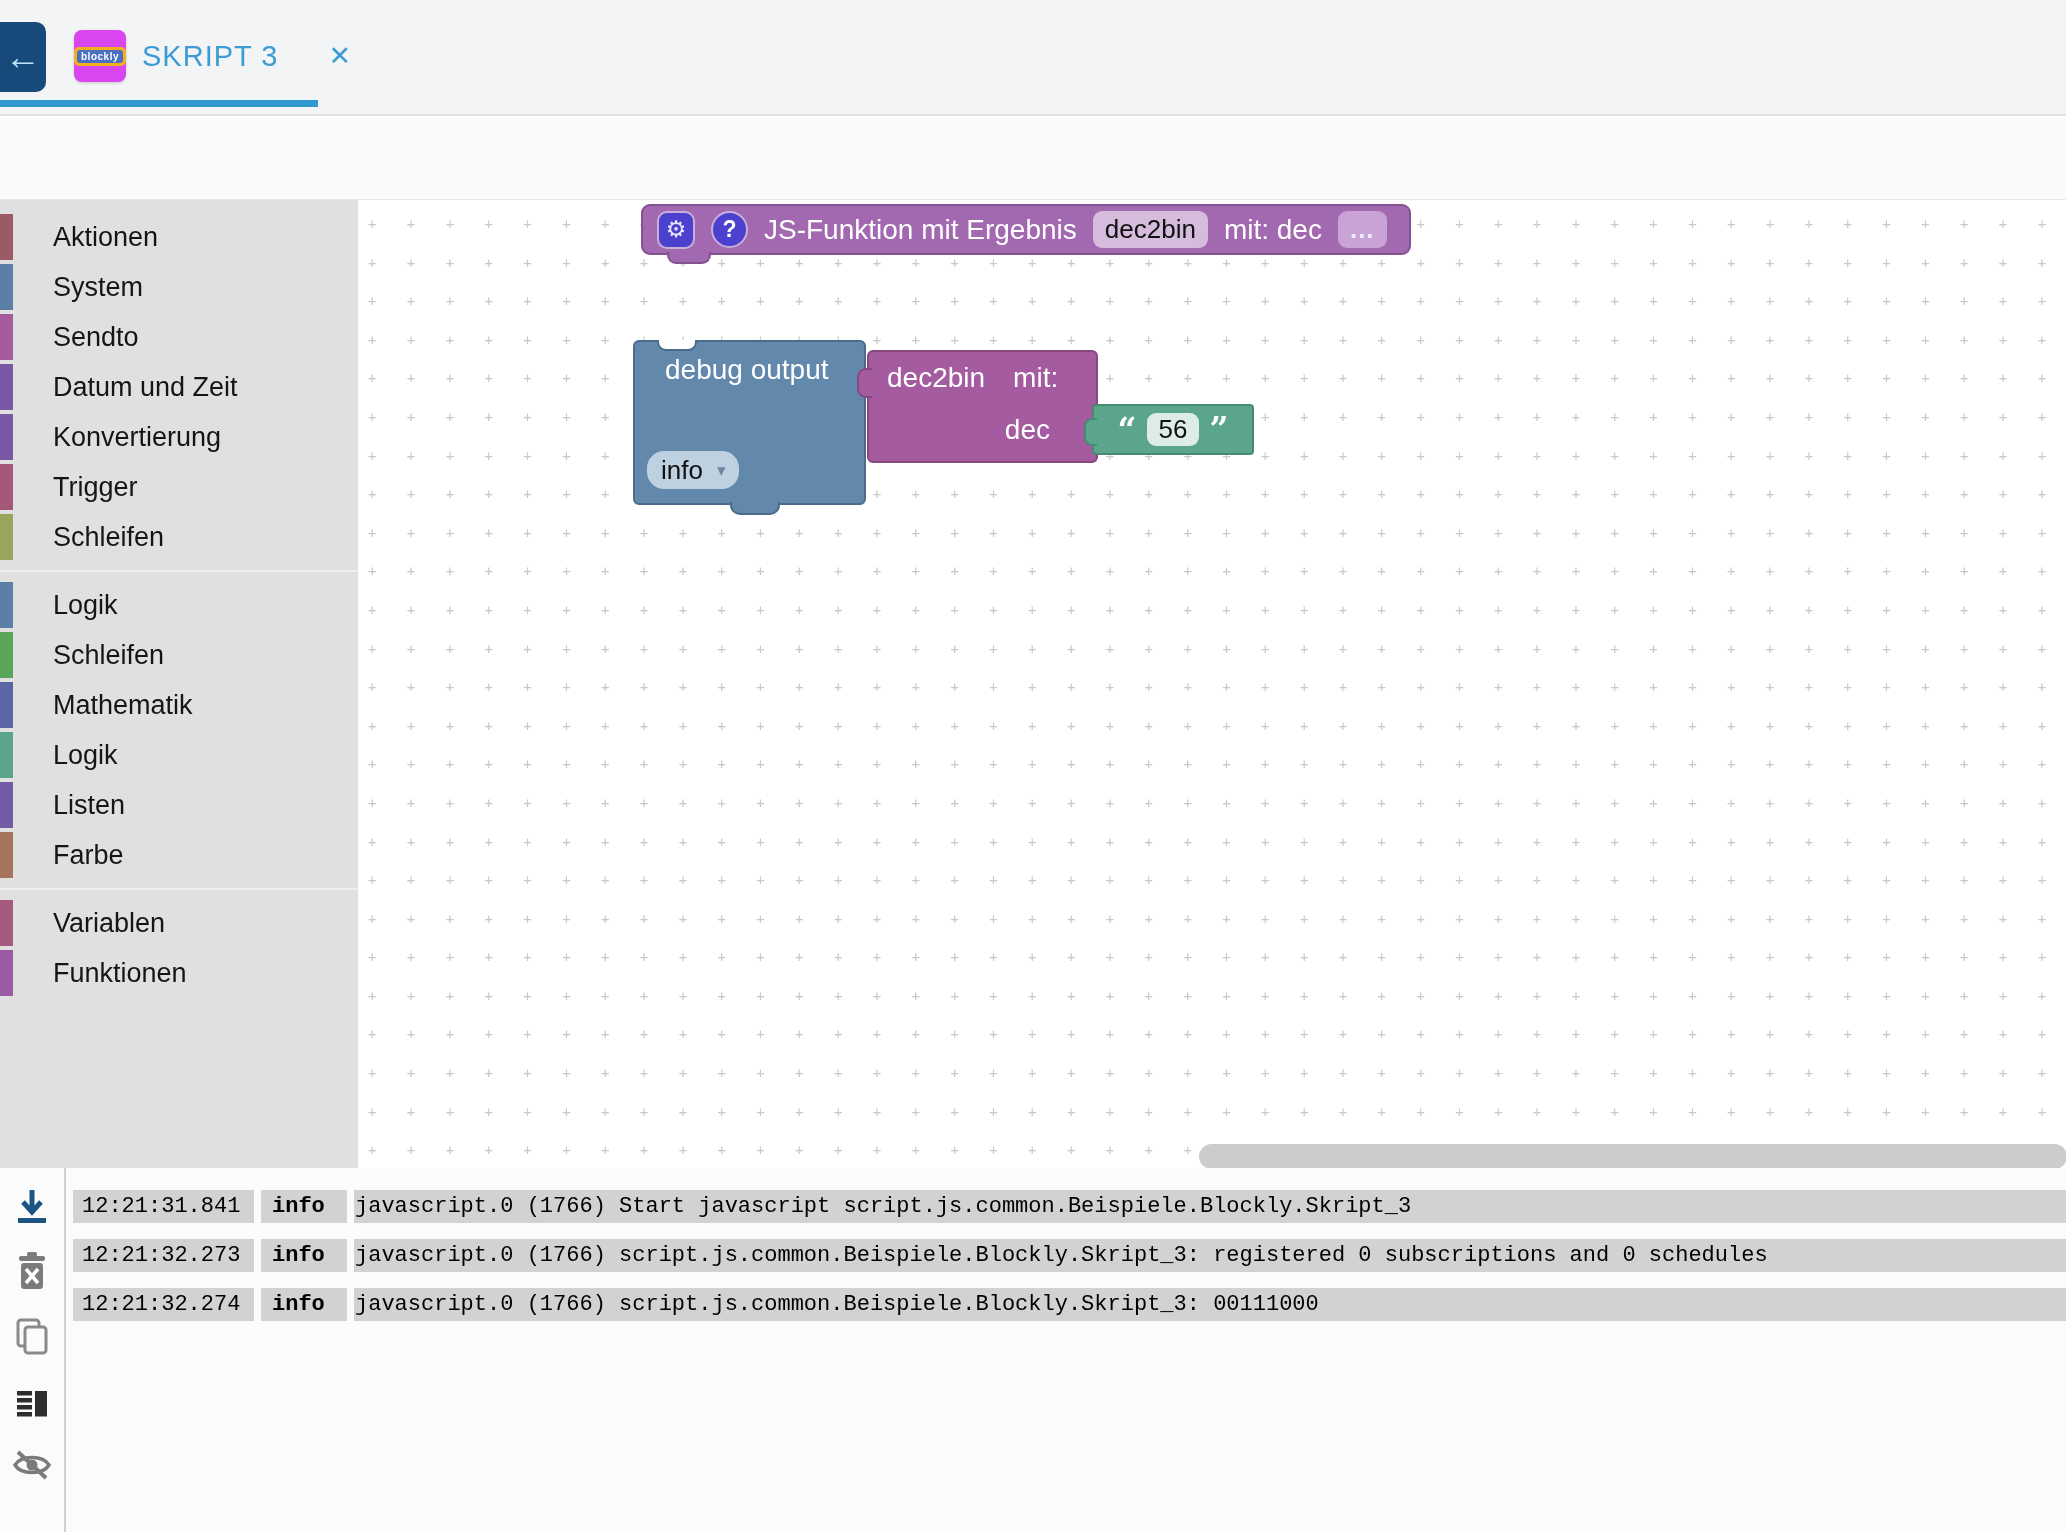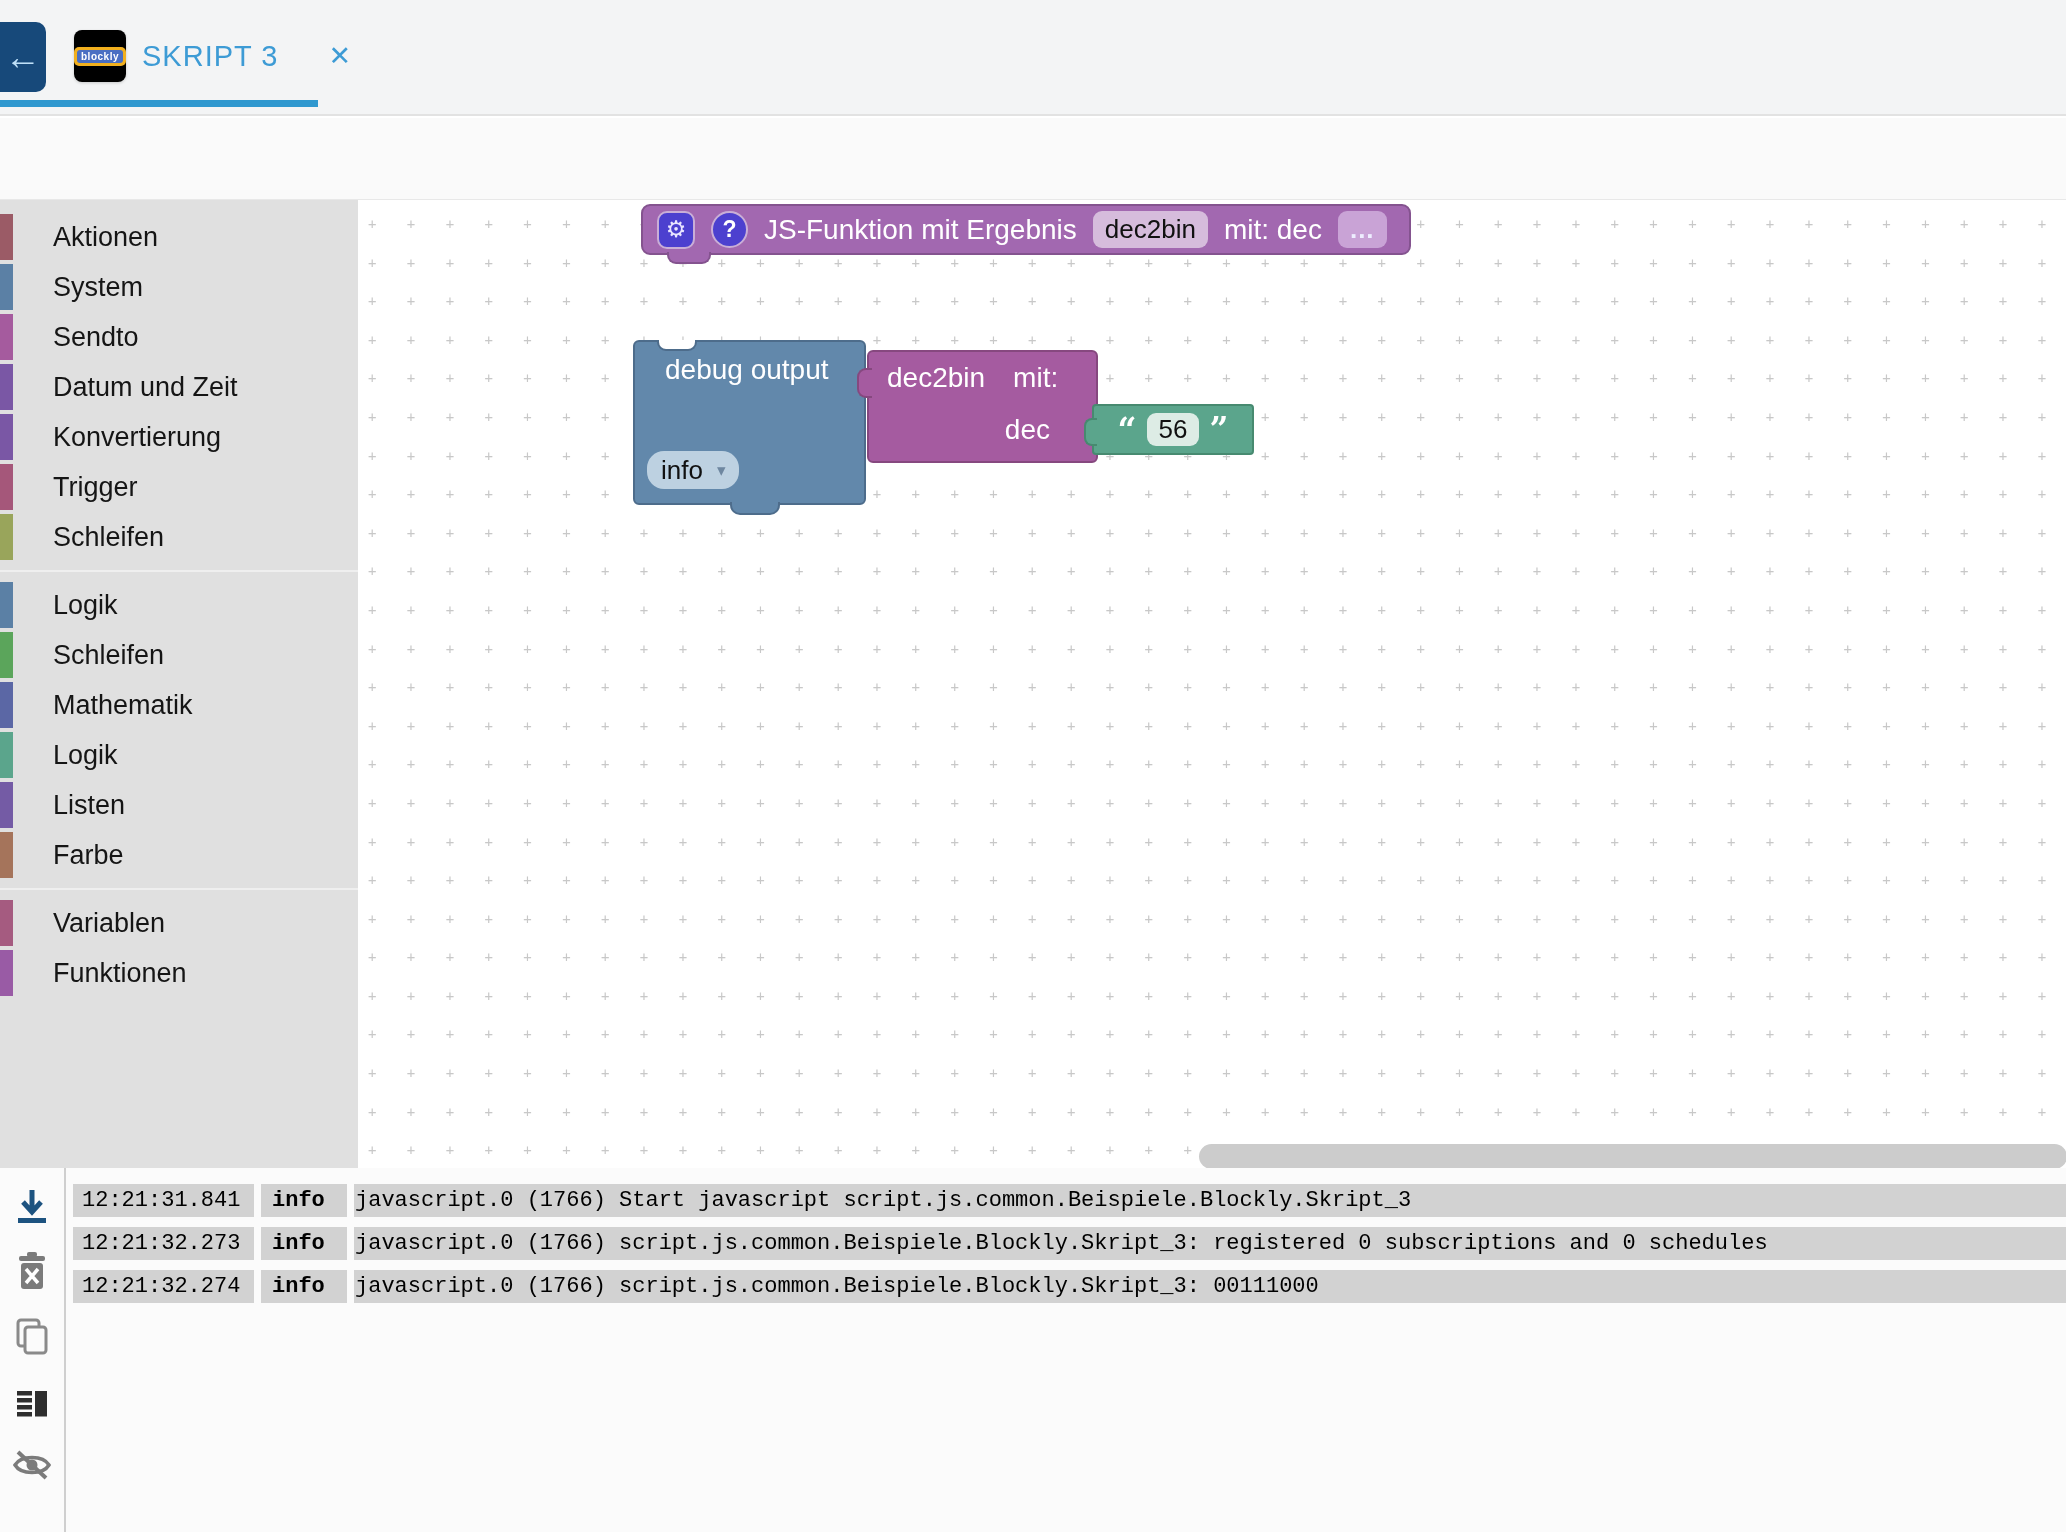--- a/index.html
+++ b/index.html
@@ -5,21 +5,21 @@
   html,body{margin:0;padding:0;}
   body{width:2066px;height:1532px;overflow:hidden;position:relative;background:#fff;
        font-family:"Liberation Sans",sans-serif;}
   
   #tabbar{position:absolute;left:0;top:0;width:2066px;height:116px;background:#f3f4f5;
           border-bottom:2px solid #e2e2e2;box-sizing:border-box;}
   #back-btn{position:absolute;left:0;top:22px;width:46px;height:70px;background:#17497a;
             border:none;border-radius:0 10px 10px 0;color:#bfe0f8;font-size:36px;line-height:70px;
             text-align:center;cursor:pointer;padding:0;}
   #tab{position:absolute;left:74px;top:28px;height:56px;display:flex;align-items:center;gap:16px;}
-  .logo{width:52px;height:52px;background:#000000;border-radius:8px;display:flex;align-items:center;
+  .logo{width:52px;height:52px;background:#d946ef;border-radius:8px;display:flex;align-items:center;
         justify-content:center;box-shadow:0 1px 3px rgba(0,0,0,.18);}
   .logo-pill{background:#f2b01e;border-radius:5px;padding:3px 3px;}
   .logo-inner{background:#4a6fc3;border-radius:3px;color:#fff;font-size:10px;font-weight:bold;
               padding:1px 4px;letter-spacing:.5px;}
   #tab-title{color:#3d9bd5;font-size:29px;letter-spacing:1px;}
   #tab-close{color:#3d9bd5;font-size:27px;margin-left:34px;cursor:pointer;}
   #tab-underline{position:absolute;left:0;top:100px;width:318px;height:7px;background:#2f98cf;}
   
   #toolbar{position:absolute;left:0;top:118px;width:2066px;height:82px;background:#fafafa;
            border-bottom:1px solid #e8e8e8;box-sizing:border-box;}
@@ -86,21 +86,21 @@
   
   #hthumb{position:absolute;left:841px;top:944px;width:868px;height:25px;background:#cccccc;
           border-radius:13px;cursor:pointer;}
   
   #logpanel{position:absolute;left:0;top:1168px;width:2066px;height:364px;background:#fbfbfb;}
   #logicons{position:absolute;left:0;top:0;width:66px;height:364px;background:#fbfbfb;
             border-right:2px solid #cfcfcf;box-sizing:border-box;display:flex;
             flex-direction:column;align-items:center;padding-top:18px;}
   .log-icon{cursor:pointer;}
   #logrows{position:absolute;left:68px;top:6px;right:0;}
-  .logrow{display:flex;height:33px;margin-top:10px;font-family:"Liberation Mono",monospace;
+  .logrow{display:flex;height:33px;margin-top:16px;font-family:"Liberation Mono",monospace;
           font-size:22px;color:#000;}
   .cell{background:#d2d2d2;height:33px;display:flex;align-items:center;box-sizing:border-box;
         white-space:nowrap;overflow:hidden;}
   .c-time{width:181px;margin-left:5px;padding-left:9px;}
   .c-sev{width:86px;margin-left:7px;padding-left:11px;font-weight:bold;}
   .c-msg{flex:1;margin-left:7px;padding-left:1px;}
 </style>
 </head>
 <body>
 

